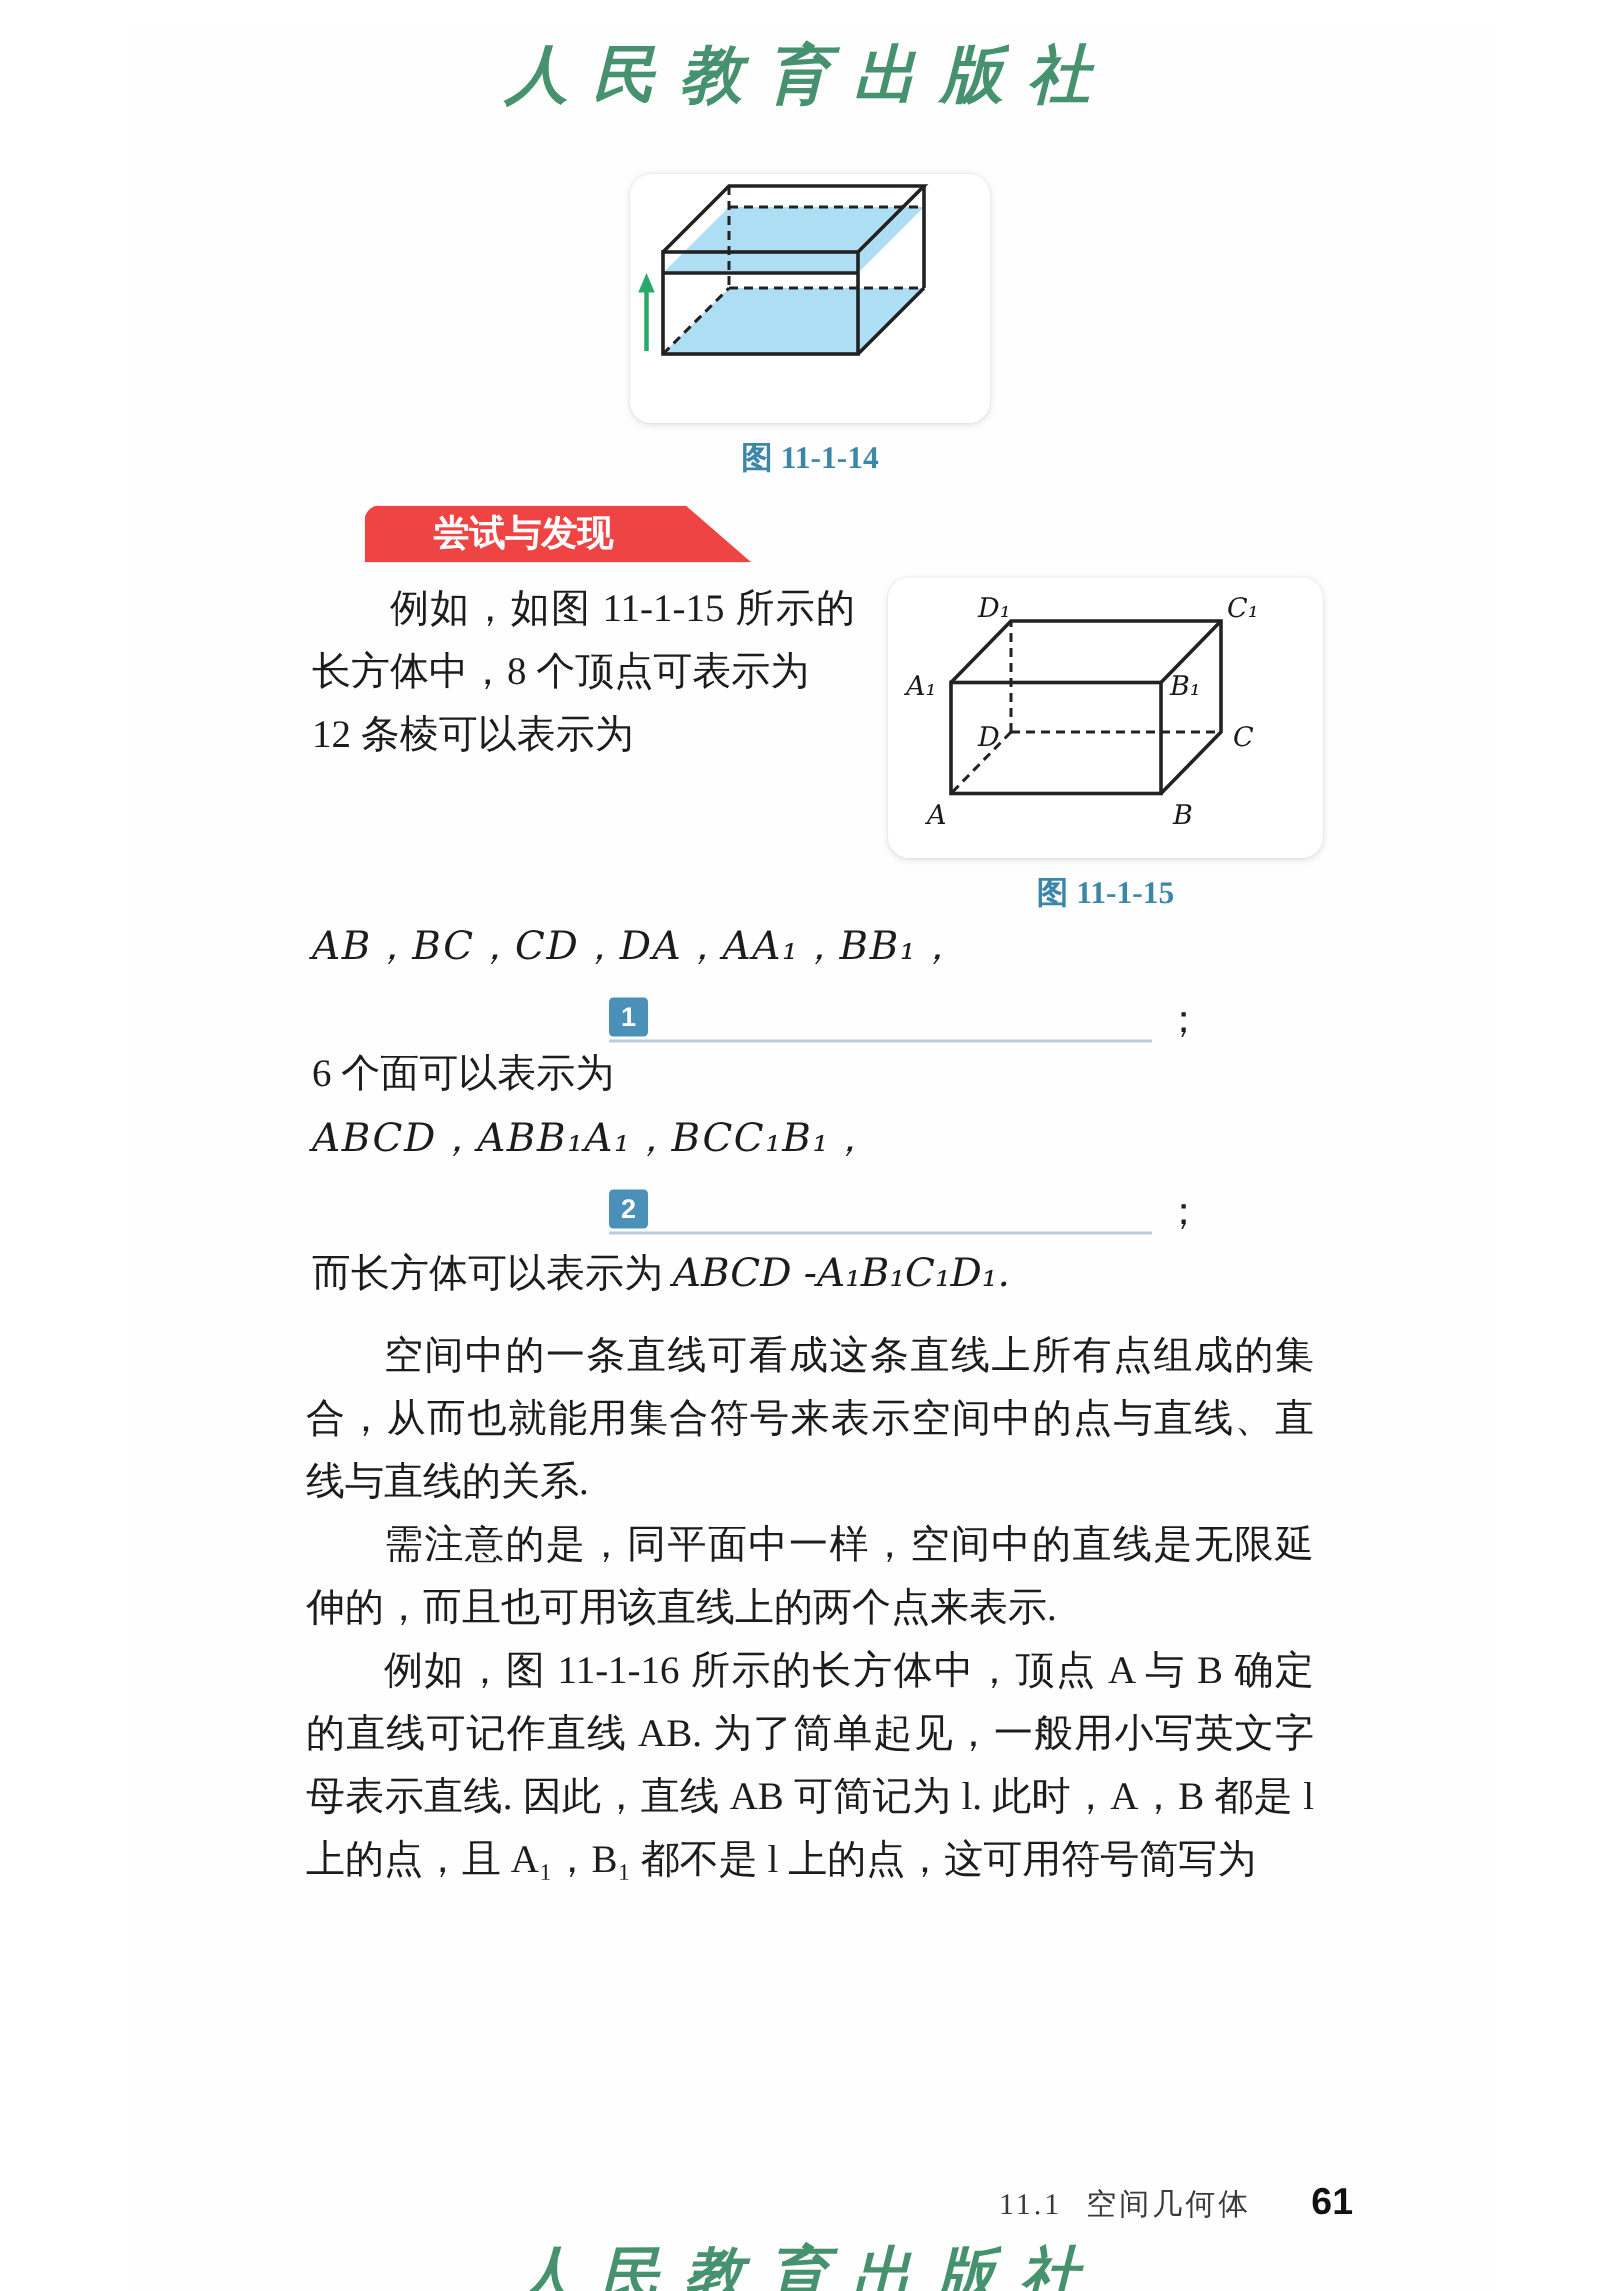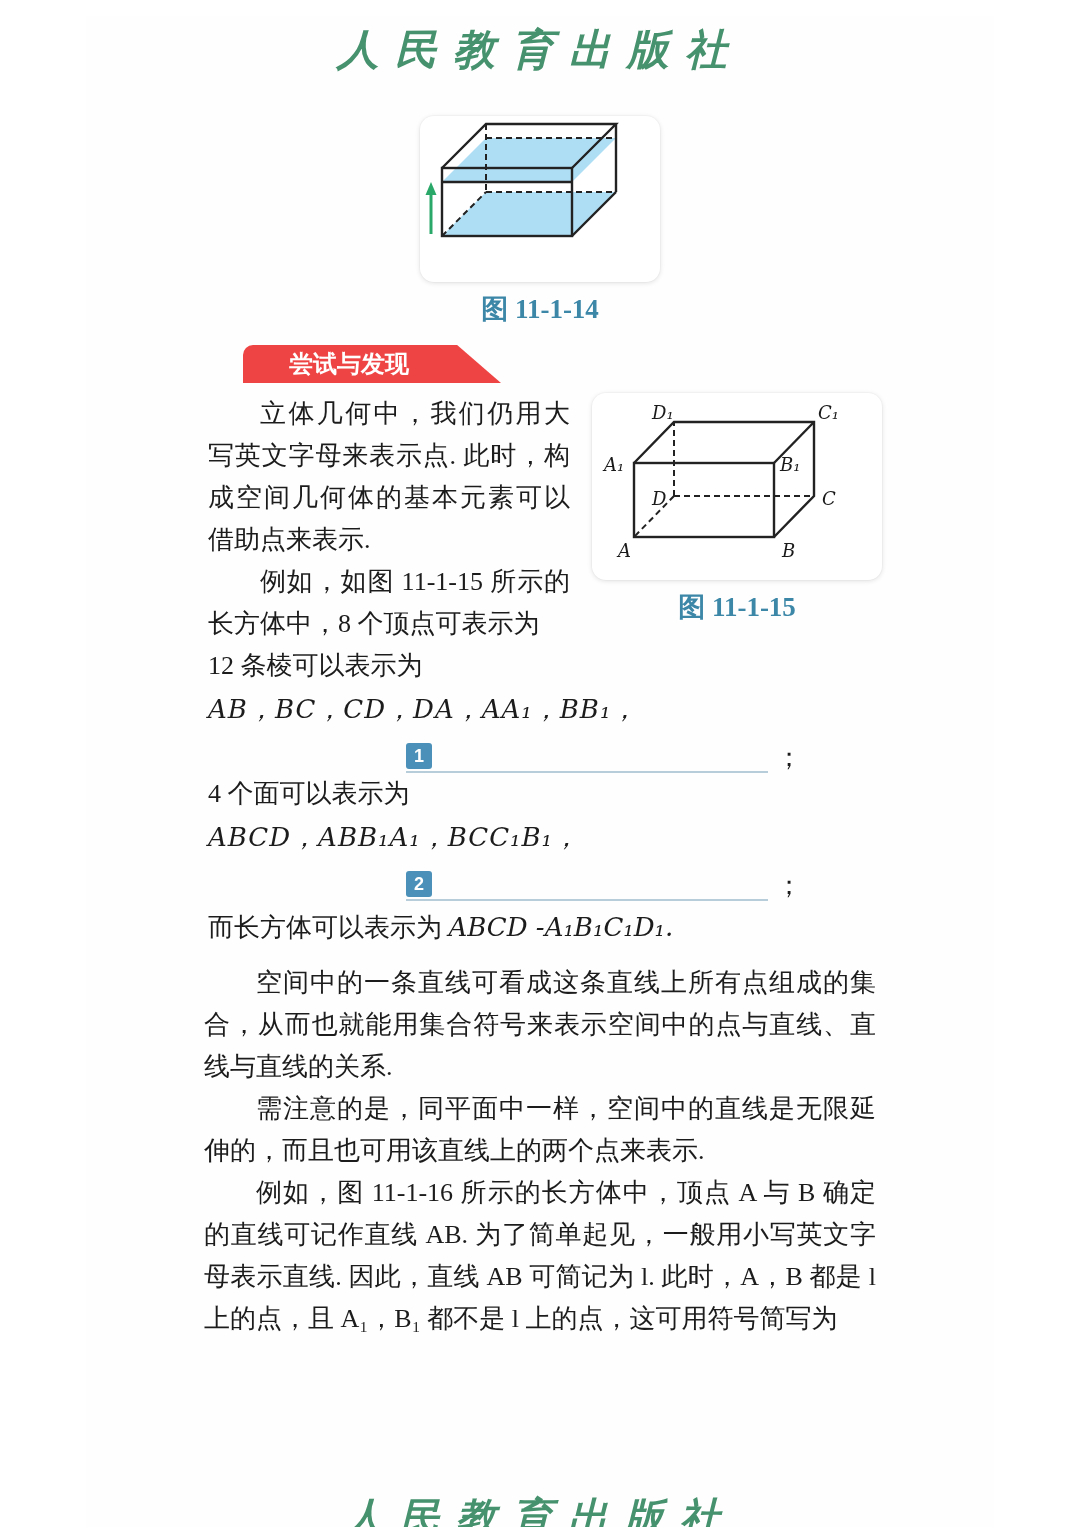--- a/index.html
+++ b/index.html
@@ -15,21 +15,21 @@
     font-style:italic; font-weight:bold; letter-spacing:16px;
   }
   .logo-top { padding-top:8px; font-size:42px; line-height:52px; }
   .logo-bottom { position:absolute; bottom:2px; left:0; width:100%; font-size:40px; line-height:48px; }
   
   .fig-card {
     background:#ffffff; border-radius:14px;
     box-shadow:0 1px 5px rgba(0,0,0,0.12), 0 0 0 1px rgba(0,0,0,0.02);
   }
   .fig-caption {
-    text-align:center; color:#3c87a8; font-weight:bold; font-size:27px; margin-top:9px;
+    text-align:center; color:#3c87a8; font-weight:bold; font-size:21px; margin-top:9px;
   }
   .fig14-block { width:240px; margin:40px auto 0; }
   .fig14-card { width:240px; height:166px; padding:0; }
   
   .callout { position:relative; margin:18px 112px 0 150px; padding-top:34px; }
   .callout-tab {
     position:absolute; top:0; left:7px; width:258px; height:38px;
     background:#ef4444; color:#ffffff;
     font-family:"Liberation Sans","DejaVu Sans",sans-serif; font-weight:bold; font-size:24px;
     line-height:38px; padding-left:46px;
@@ -135,21 +135,20 @@
     </div>
     <div class="fig-caption">图 11-1-14</div>
   </div>
 
   <div class="callout">
     <div class="callout-tab">尝试与发现</div>
   </div>
 
   <div class="two-col">
     <div class="col-left">
-      <p>立体几何中，我们仍用大写英文字母来表示点. 此时，构成空间几何体的基本元素可以借助点来表示.</p>
       <p>例如，如图 11-1-15 所示的长方体中，8 个顶点可表示为</p>
       <div class="intro-line">12 条棱可以表示为</div>
     </div>
     <div class="col-right">
       <div class="fig-card fig15-card">
         <svg width="290" height="187" viewBox="0 0 290 187">
 
           <g stroke="#222222" stroke-width="2" stroke-dasharray="6 4" fill="none">
             <path d="M82,103 L42,144"></path>
             <path d="M82,103 L222,103"></path>
@@ -179,36 +178,41 @@
   </div>
 
   <div class="formulas">
     <div class="math formula-center">AB，BC，CD，DA，AA₁，BB₁，</div>
     <div class="blank-row">
       <span class="blank">
         <span class="blank-badge">1</span>
       </span>
       <span class="blank-semi">；</span>
     </div>
-    <div class="intro-line">4 个面可以表示为</div>
+    <div class="intro-line">6 个面可以表示为</div>
     <div class="math formula-center">ABCD，ABB₁A₁，BCC₁B₁，</div>
     <div class="blank-row">
       <span class="blank">
         <span class="blank-badge">2</span>
       </span>
       <span class="blank-semi">；</span>
     </div>
   </div>
 
   <div class="cuboid-line">
     <span>而长方体可以表示为 </span><span class="math">ABCD -A₁B₁C₁D₁.</span>
   </div>
 
 
   <div class="paras">
     <p>空间中的一条直线可看成这条直线上所有点组成的集合，从而也就能用集合符号来表示空间中的点与直线、直线与直线的关系.</p>
     <p>需注意的是，同平面中一样，空间中的直线是无限延伸的，而且也可用该直线上的两个点来表示.</p>
     <p>例如，图 11-1-16 所示的长方体中，顶点 A 与 B 确定的直线可记作直线 AB. 为了简单起见，一般用小写英文字母表示直线. 因此，直线 AB 可简记为 l. 此时，A，B 都是 l 上的点，且 A₁，B₁ 都不是 l 上的点，这可用符号简写为</p>
   </div>
 
+  <div class="footer-right">
+    <span class="footer-sec-num">11.1</span>
+    <span class="footer-sec-title">空间几何体</span>
+    <span class="footer-page-num">61</span>
+  </div>
   <div class="logo logo-bottom">人民教育出版社</div>
 
 </div>
 
 </body></html>

